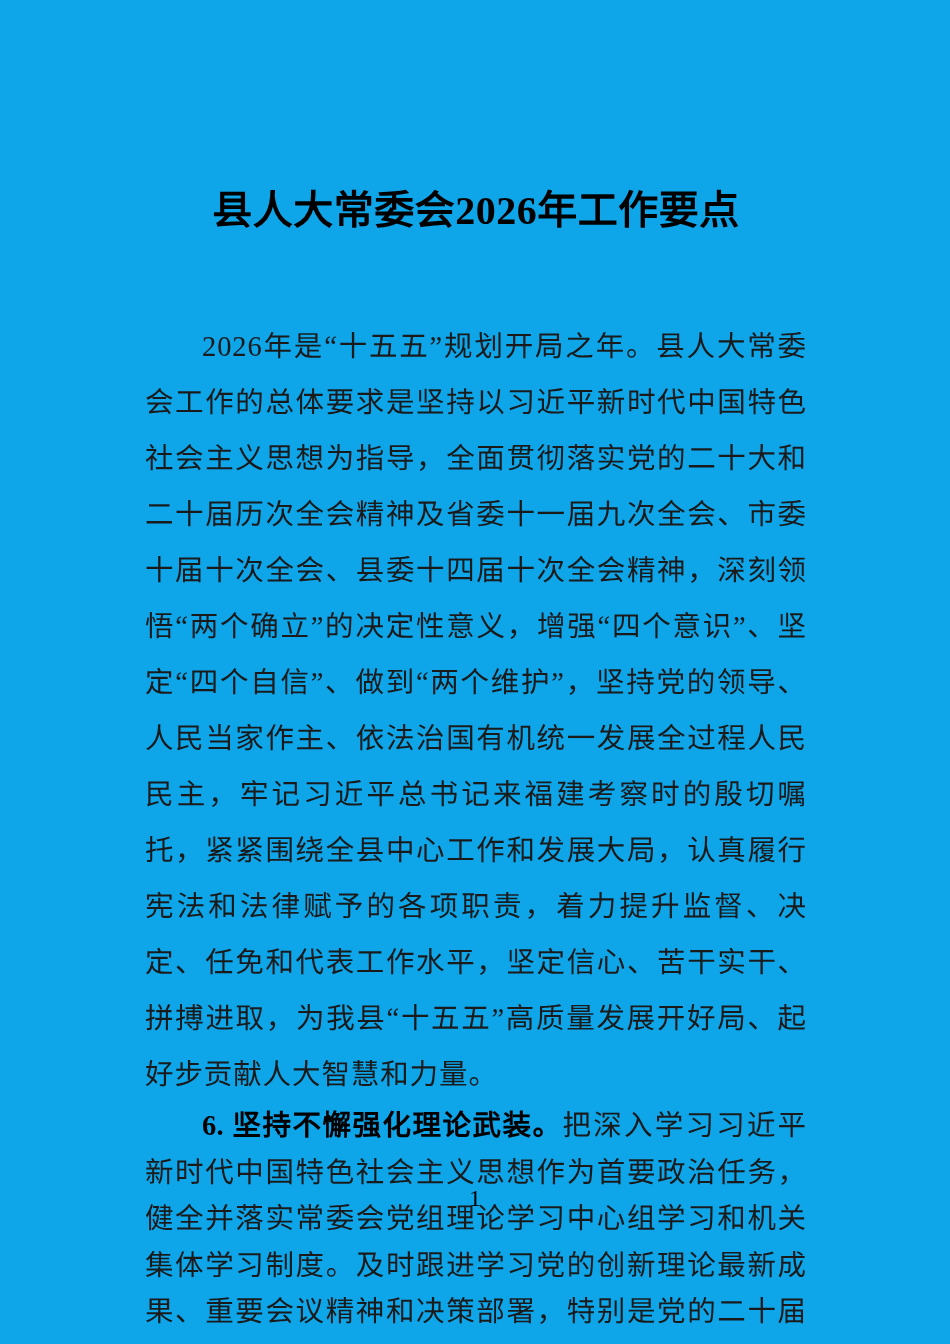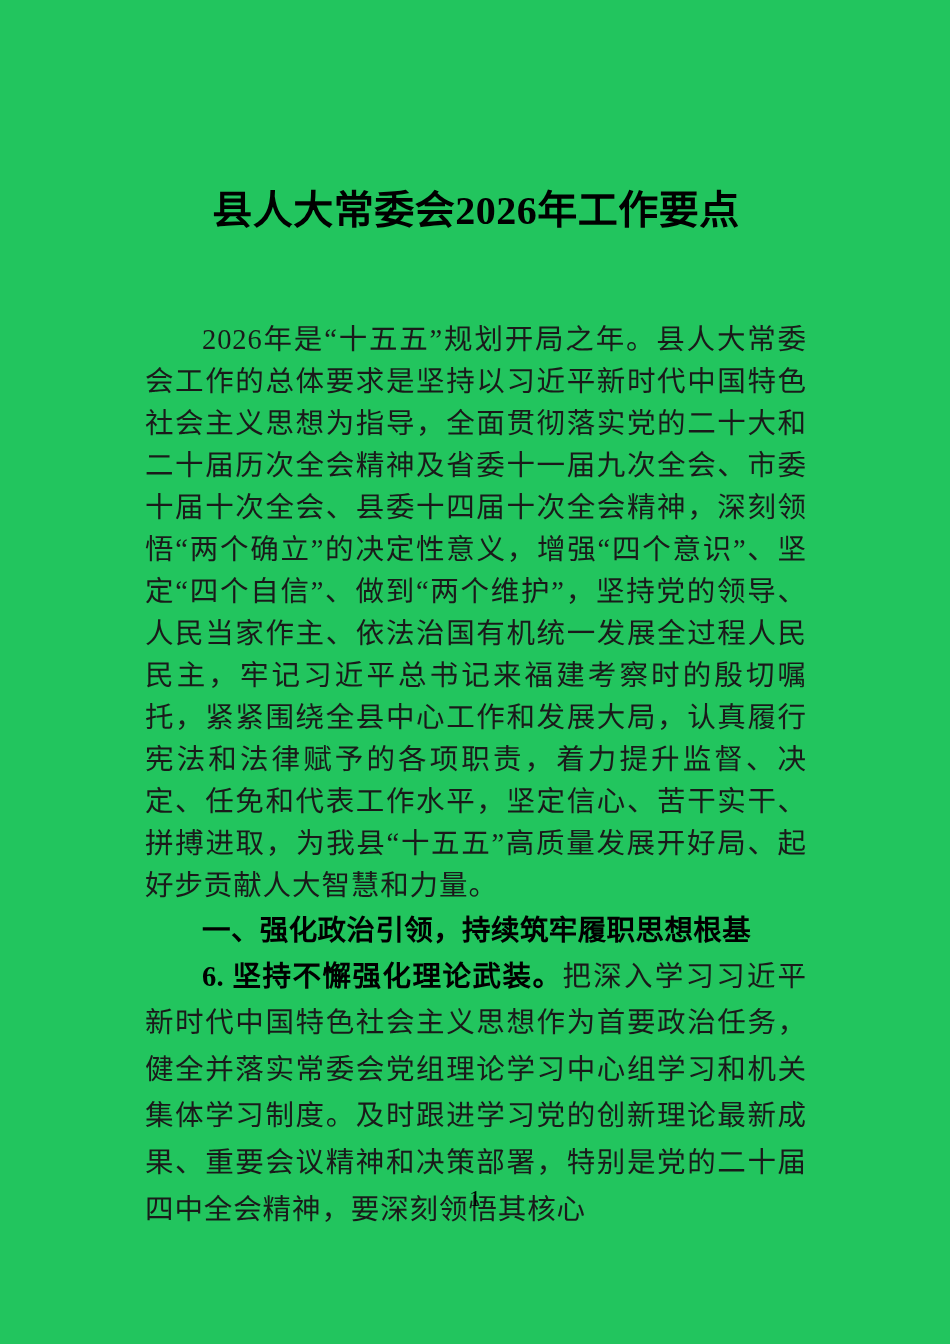--- a/index.html
+++ b/index.html
@@ -7,21 +7,21 @@
     margin: 0;
     padding: 0;
     background: #ffffff;
   }
 
   .page {
     position: relative;
     width: 950px;
     height: 1344px;
     margin: 0 auto;
-    background: #22c55e;
+    background: #0ea5e9;
     overflow: hidden;
     box-sizing: border-box;
   }
 
   
   .content {
     position: absolute;
     left: 145px;
     top: 0;
     width: 662px;
@@ -38,21 +38,21 @@
     letter-spacing: 0.5px;
     margin: 0;
     padding-top: 186px;
     white-space: nowrap;
   }
 
   
   .body-para {
     font-family: "Liberation Serif", "DejaVu Serif", serif;
     font-size: 28.5px;
-    line-height: 42px;
+    line-height: 56px;
     color: #1a1a1a;
     text-align: justify;
     text-justify: inter-ideograph;
     text-indent: 2em;
     margin: 0;
     letter-spacing: 0.9px;
     font-weight: 400;
   }
 
   .body-para.first {
@@ -107,21 +107,20 @@
 <body>
 
 <div class="page">
 
   <div class="content">
 
     <h1 class="doc-title">县人大常委会2026年工作要点</h1>
 
     <p class="body-para first">2026年是“十五五”规划开局之年。县人大常委会工作的总体要求是坚持以习近平新时代中国特色社会主义思想为指导，全面贯彻落实党的二十大和二十届历次全会精神及省委十一届九次全会、市委十届十次全会、县委十四届十次全会精神，深刻领悟“两个确立”的决定性意义，增强“四个意识”、坚定“四个自信”、做到“两个维护”，坚持党的领导、人民当家作主、依法治国有机统一发展全过程人民民主，牢记习近平总书记来福建考察时的殷切嘱托，紧紧围绕全县中心工作和发展大局，认真履行宪法和法律赋予的各项职责，着力提升监督、决定、任免和代表工作水平，坚定信心、苦干实干、拼搏进取，为我县“十五五”高质量发展开好局、起好步贡献人大智慧和力量。</p>
 
-    <h2 class="heading-1">一、强化政治引领，持续筑牢履职思想根基</h2>
 
     <p class="heading-2-para">
       <span class="heading-2-lead">6. 坚持不懈强化理论武装。</span><span>把深入学习习近平新时代中国特色社会主义思想作为首要政治任务，健全并落实常委会党组理论学习中心组学习和机关集体学习制度。及时跟进学习党的创新理论最新成果、重要会议精神和决策部署，特别是党的二十届四中全会精神，要深刻领悟其核心</span>
     </p>
 
   </div>
 
   <div class="page-number">1</div>
 
 </div>

